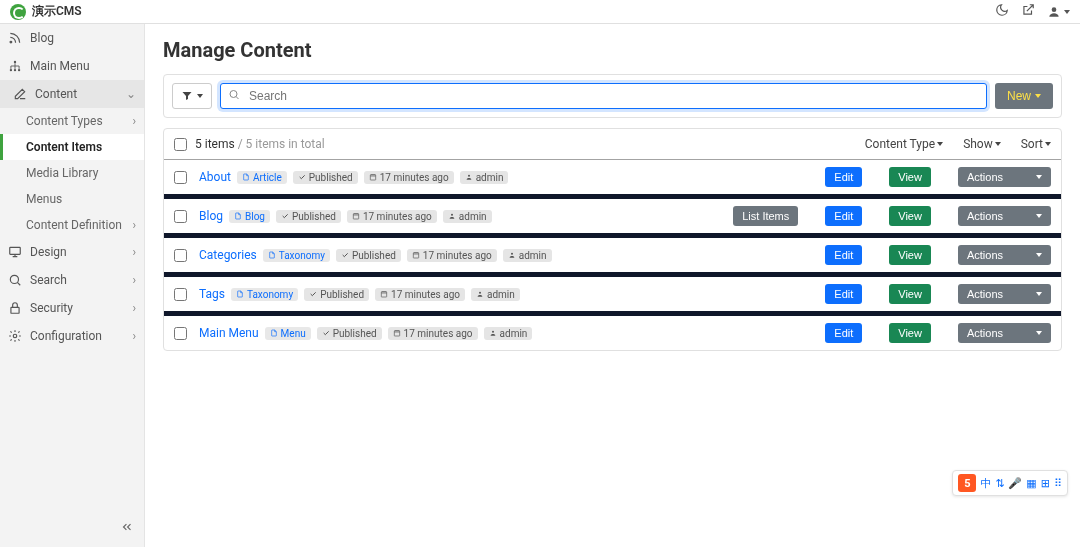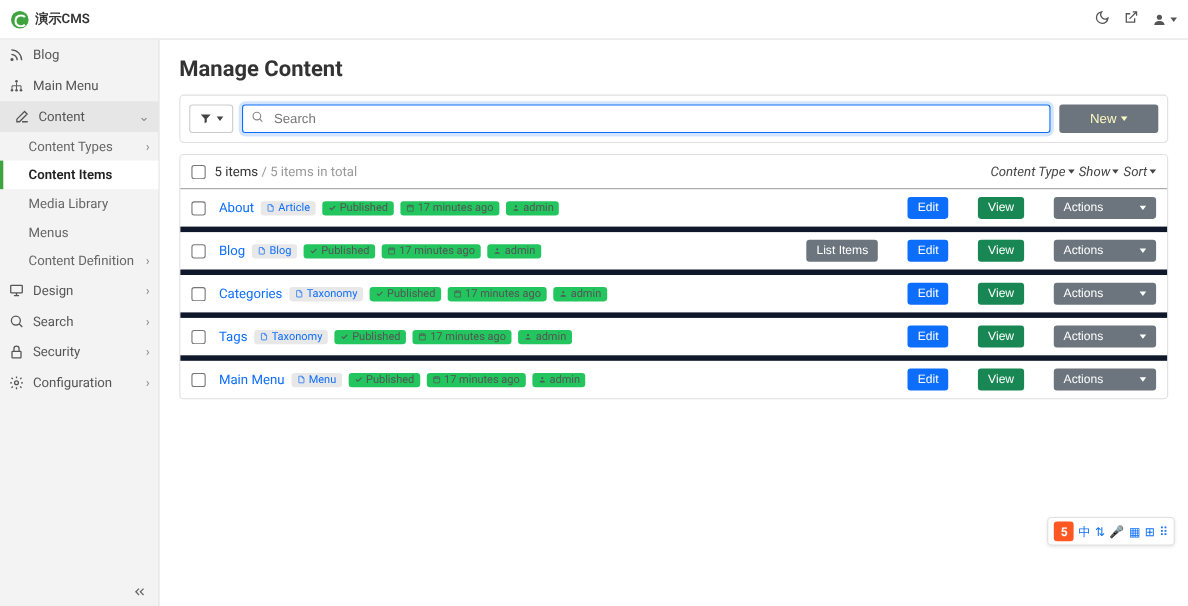--- a/index.html
+++ b/index.html
@@ -1,17 +1,17 @@
 <!DOCTYPE html>
 <html><head>
 <meta charset="utf-8">
 <style>
 * { box-sizing: border-box; margin: 0; padding: 0; }
 body { font-family: -apple-system, BlinkMacSystemFont, "Segoe UI", Roboto, sans-serif; font-size: 13px; color: #333; background: #fff; }
-.topbar { height: 36px; border-bottom: 1px solid #e0e0e0; display: flex; align-items: center; padding: 0 10px; justify-content: flex-end; }
+.topbar { height: 24px; border-bottom: 1px solid #e0e0e0; display: flex; align-items: center; padding: 0 10px; justify-content: flex-end; }
 .topbar-left { display: flex; align-items: center; gap: 6px; }
 .logo { width: 16px; height: 16px; background: #3fa33f; border-radius: 50%; position: relative; }
 .logo::after { content: ""; position: absolute; left: 3px; top: 3px; width: 8px; height: 8px; border: 2px solid #fff; border-radius: 50%; border-right-color: transparent; }
 .brand { font-size: 12px; font-weight: 600; color: #333; }
 .topbar-right { margin-left: auto; display: flex; align-items: center; gap: 12px; color: #555; }
 .topbar-right svg { width: 14px; height: 14px; }
 .layout { display: flex; height: calc(100vh - 28px); }
 .sidebar { width: 145px; background: #f3f3f3; border-right: 1px solid #e4e4e4; display: flex; flex-direction: column; position: relative; }
 .nav-item { display: flex; align-items: center; padding: 7px 8px; font-size: 12px; color: #555; cursor: pointer; gap: 8px; position: relative; }
 .nav-item.active { background: #e6e6e6; padding-left: 13px; }
@@ -21,33 +21,33 @@
 .sub-item.active { background: #fff; color: #222; font-weight: 600; border-left: 3px solid #3fa33f; padding-left: 23px; }
 .sub-item .chev { margin-left: auto; color: #888; }
 .sidebar-collapse { position: absolute; bottom: 10px; right: 10px; color: #666; }
 .main { flex: 1; padding: 14px 18px; overflow: auto; }
 h1.page-title { font-size: 20px; font-weight: 700; margin-bottom: 12px; }
 .toolbar { display: flex; gap: 8px; margin-bottom: 10px; border:1px solid #e0e0e0; border-radius:4px; padding:8px;}
 .filter-btn { border: 1px solid #ccc; border-radius: 3px; padding: 5px 8px; background: #fff; display: flex; align-items: center; gap: 4px; color: #444; cursor:pointer;}
 .search-wrap { flex: 1; position: relative; }
 .search-input { width: 100%; padding: 5px 8px 5px 28px; border: 1px solid #0d6efd; border-radius: 3px; outline: none; box-shadow: 0 0 0 3px rgba(13,110,253,0.18); font-size:12px;}
 .search-icon { position: absolute; left: 8px; top: 50%; transform: translateY(-50%); color: #888; }
-.new-btn { background: #6c757d; color: #fef9c3; border: none; border-radius: 3px; padding: 6px 28px; cursor: pointer; font-size:12px; display:flex; align-items:center; gap:4px;}
+.new-btn { background: #6c757d; color: #fde047; border: none; border-radius: 3px; padding: 6px 12px; cursor: pointer; font-size:12px; display:flex; align-items:center; gap:4px;}
 .list-panel { border:1px solid #e0e0e0; border-radius:4px; }
 .list-header { display: flex; align-items: center; padding: 8px 10px; border-bottom: 1px solid #a3a3a3; font-size: 12px; }
 .list-header .count { color: #333; }
 .list-header .count .muted { color: #999; }
-.list-header .right { margin-left: auto; display: flex; gap: 4px; font-style: italic; }
+.list-header .right { margin-left: auto; display: flex; gap: 20px; }
 .list-header .right .hdr-btn { color: #444; cursor: pointer; display:flex; align-items:center; gap:2px;}
 .row { display: flex; align-items: center; padding: 7px 10px; border-bottom: 5px solid #0f172a; font-size: 12px; }
 .row:last-child{border-bottom:none;}
 .row-left { display: flex; align-items: center; gap: 6px; flex-wrap: wrap; }
 .row input[type="checkbox"] { margin-right: 6px; }
 .item-title { color: #0d6efd; cursor: pointer; font-size:12px;}
-.tag { display: inline-flex; align-items: center; gap: 3px; background: #22c55e; border-radius: 3px; padding: 1px 5px; font-size: 10px; color: #555; }
+.tag { display: inline-flex; align-items: center; gap: 3px; background: #e5e5e5; border-radius: 3px; padding: 1px 5px; font-size: 10px; color: #555; }
 .tag.type { color: #0d6efd; background:#e8e8e8;justify-content:center;}
 .tag svg {width:8px;height:8px;}
 .row-actions { margin-left: auto; display: flex; gap: 4px; }
 .btn { border: none; border-radius: 3px; padding: 4px 9px; font-size: 11px; color: #fff; cursor: pointer; display:inline-flex; align-items:center; gap:3px;margin-left:23px;}
 .btn-primary { background: #0d6efd; }
 .btn-secondary { background: #6c757d; gap: 33px; }
 .btn-success { background: #198754; }
 .float-widget { position: fixed; right: 12px; bottom: 55px; display: flex; align-items: center; gap: 4px; background: #fff; border:1px solid #e0e0e0; border-radius:4px; padding:3px 5px; box-shadow:0 1px 3px rgba(0,0,0,0.1);}
 .float-widget .s5 { width: 18px; height: 18px; background: #ff5722; color: #fff; border-radius: 3px; display:flex; align-items:center; justify-content:center; font-weight:700; font-size:11px;}
 .float-widget span { font-size:11px; color:#0d6efd;}

